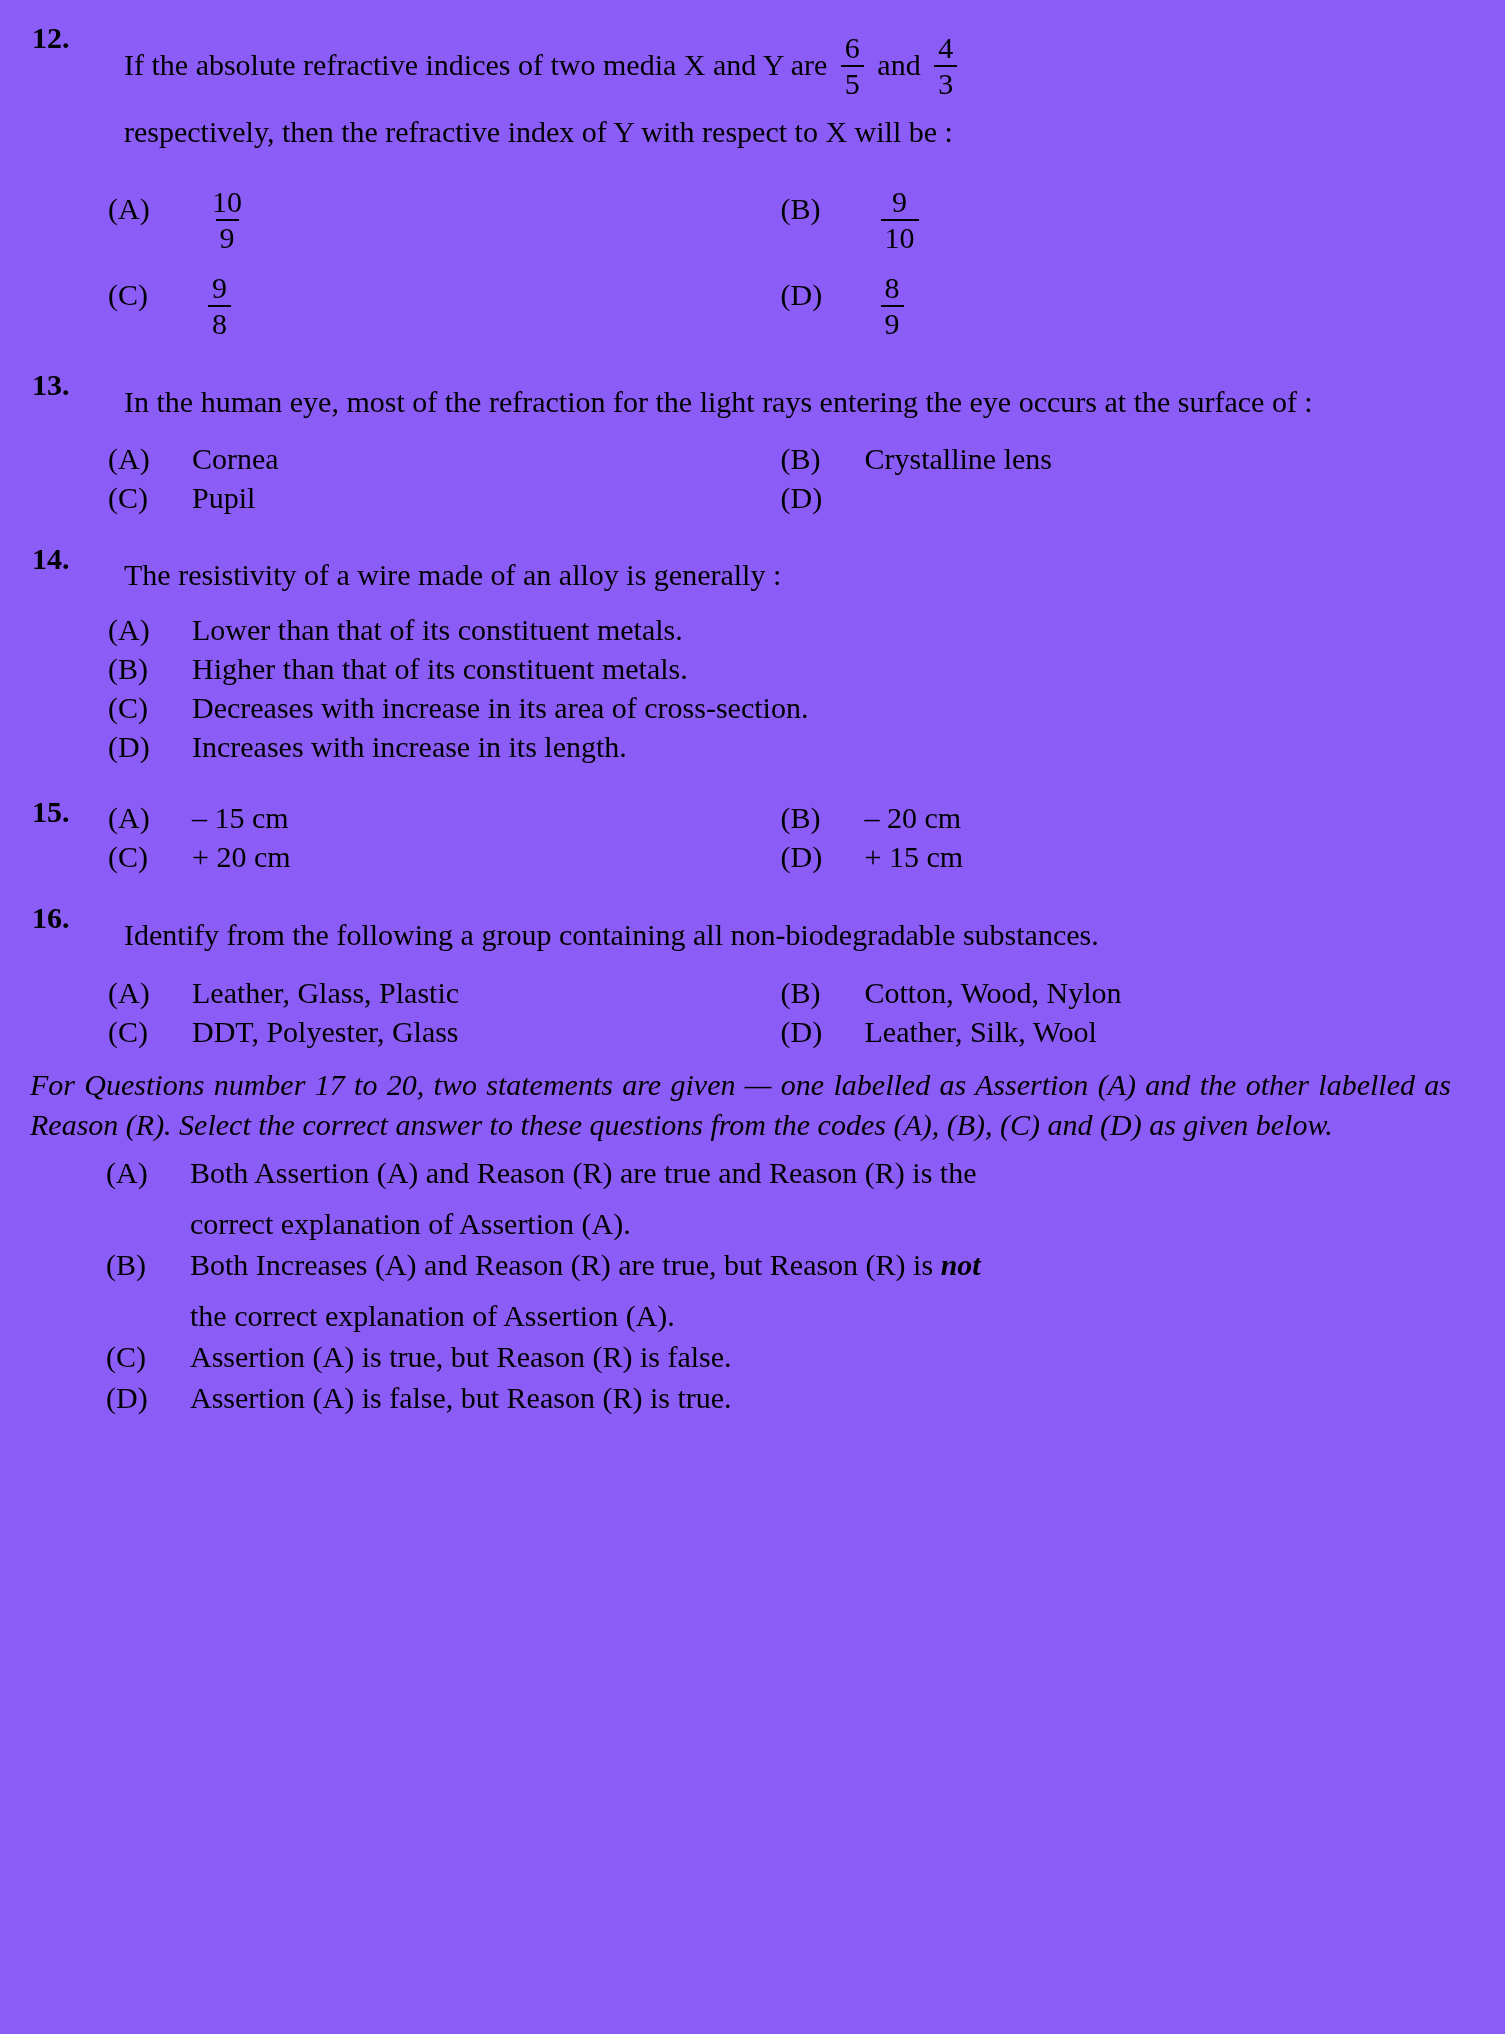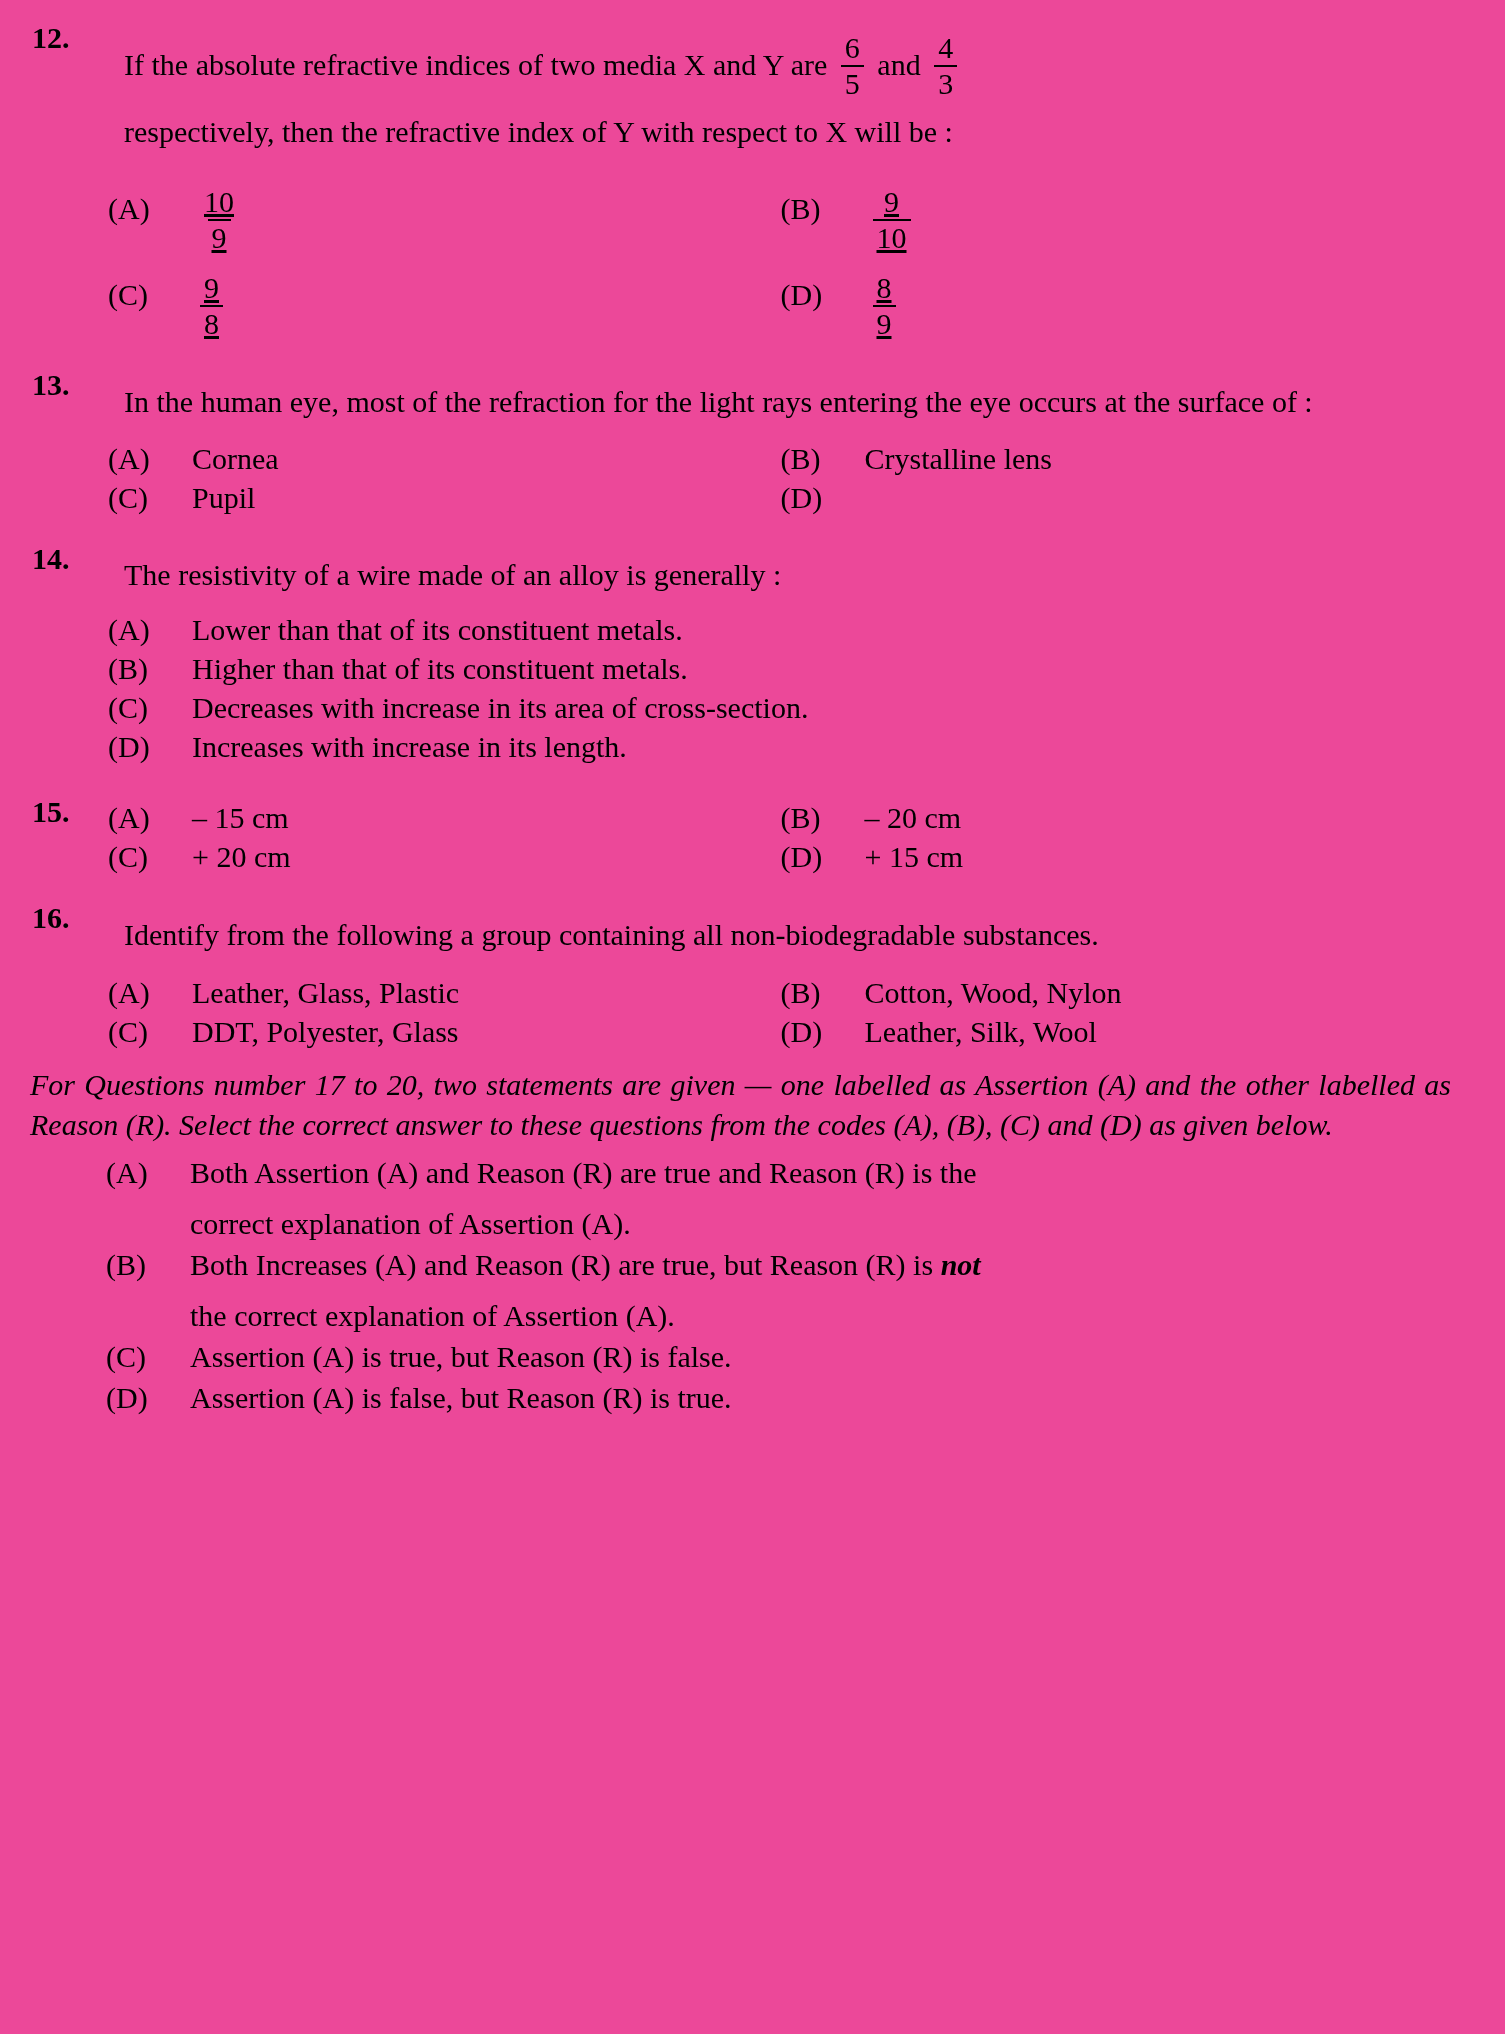--- a/index.html
+++ b/index.html
@@ -14,21 +14,21 @@
     font-family: "Liberation Serif", "DejaVu Serif", serif;
     color: #000000;
     -webkit-font-smoothing: antialiased;
   }
   .page {
     position: relative;
     width: 1505px;
     height: 2034px;
     box-sizing: border-box;
     padding: 18px 52px 0 30px;
-    background: #ec4899;
+    background: #8b5cf6;
   }
 
   
   .q {
     display: flex;
     align-items: flex-start;
     width: 100%;
   }
   .q-num {
     flex: 0 0 76px;
@@ -99,21 +99,21 @@
     position: relative;
     top: -2px;
   }
   .frac .num {
     padding: 0 4px 2px 4px;
   }
   .frac .den {
     padding: 2px 4px 0 4px;
     border-top: 2px solid #000;
   }
-  .frac.opt-frac { margin-left: 8px; text-decoration: underline; }
+  .frac.opt-frac { margin-left: 16px; }
 
   
   .gap-sm { height: 14px; }
   .gap-md { height: 22px; }
   .gap-lg { height: 26px; }
 
   
   .ar-note {
     font-size: 30px;
     line-height: 1.33;

